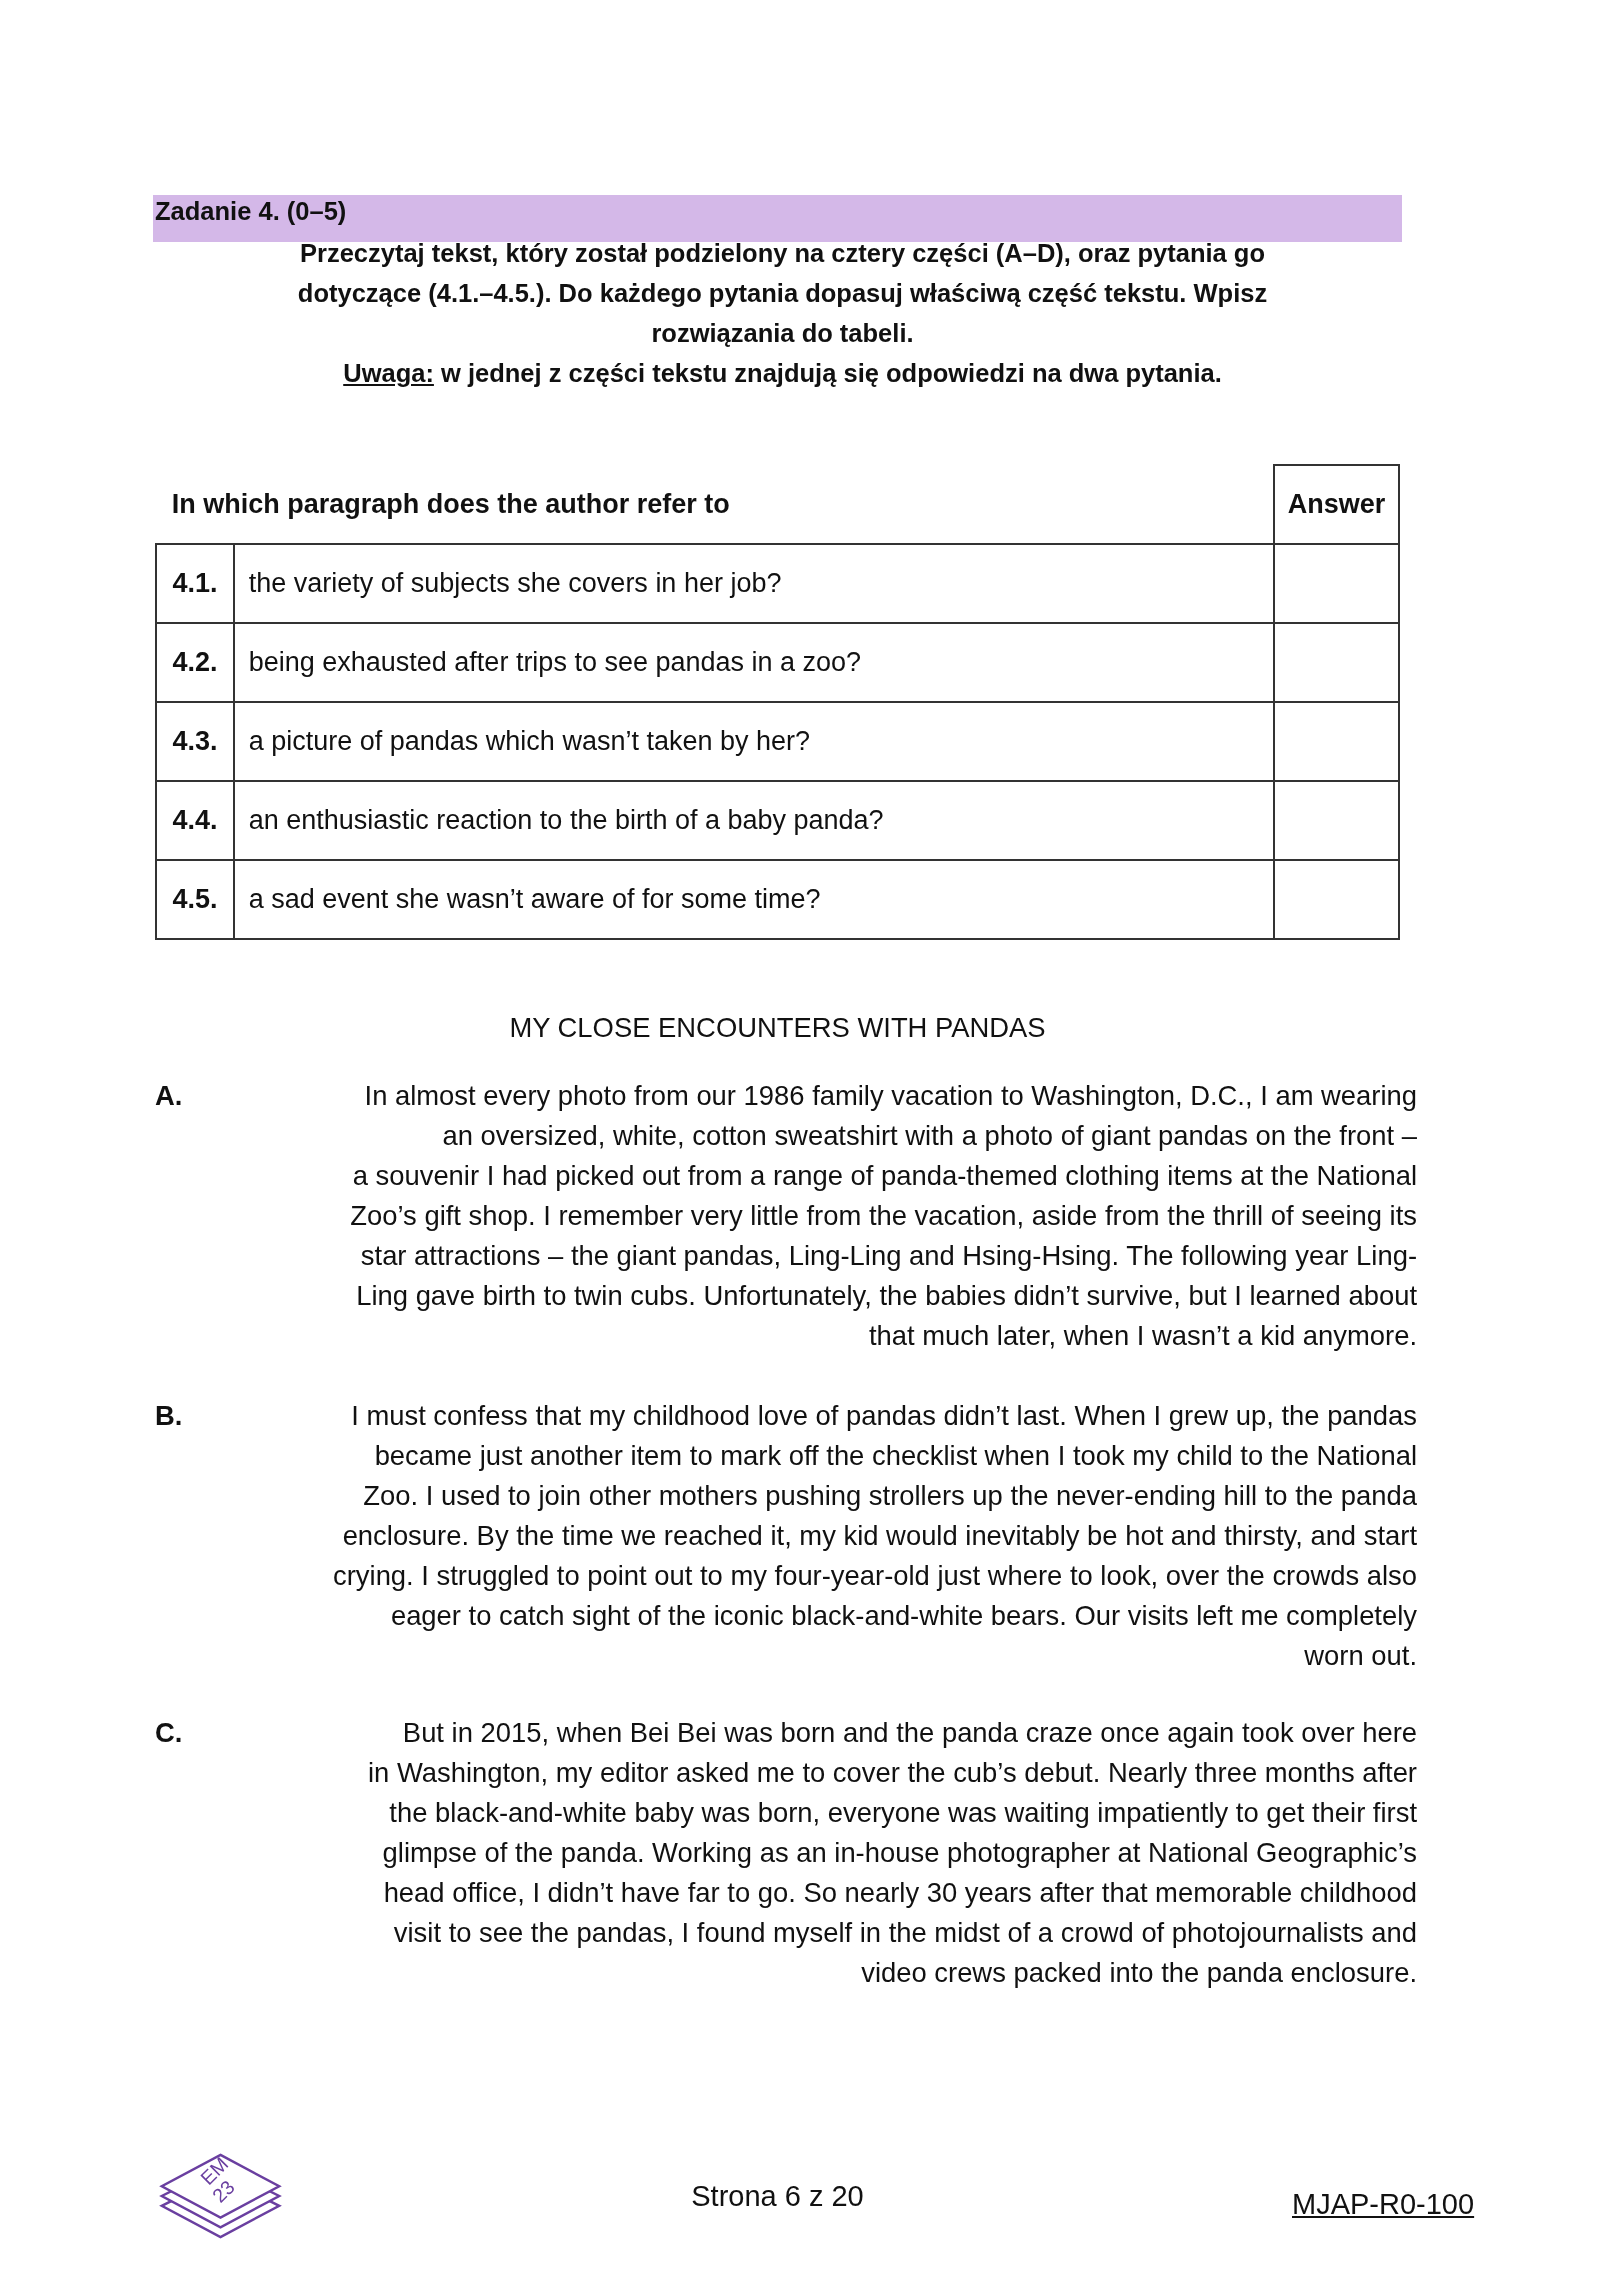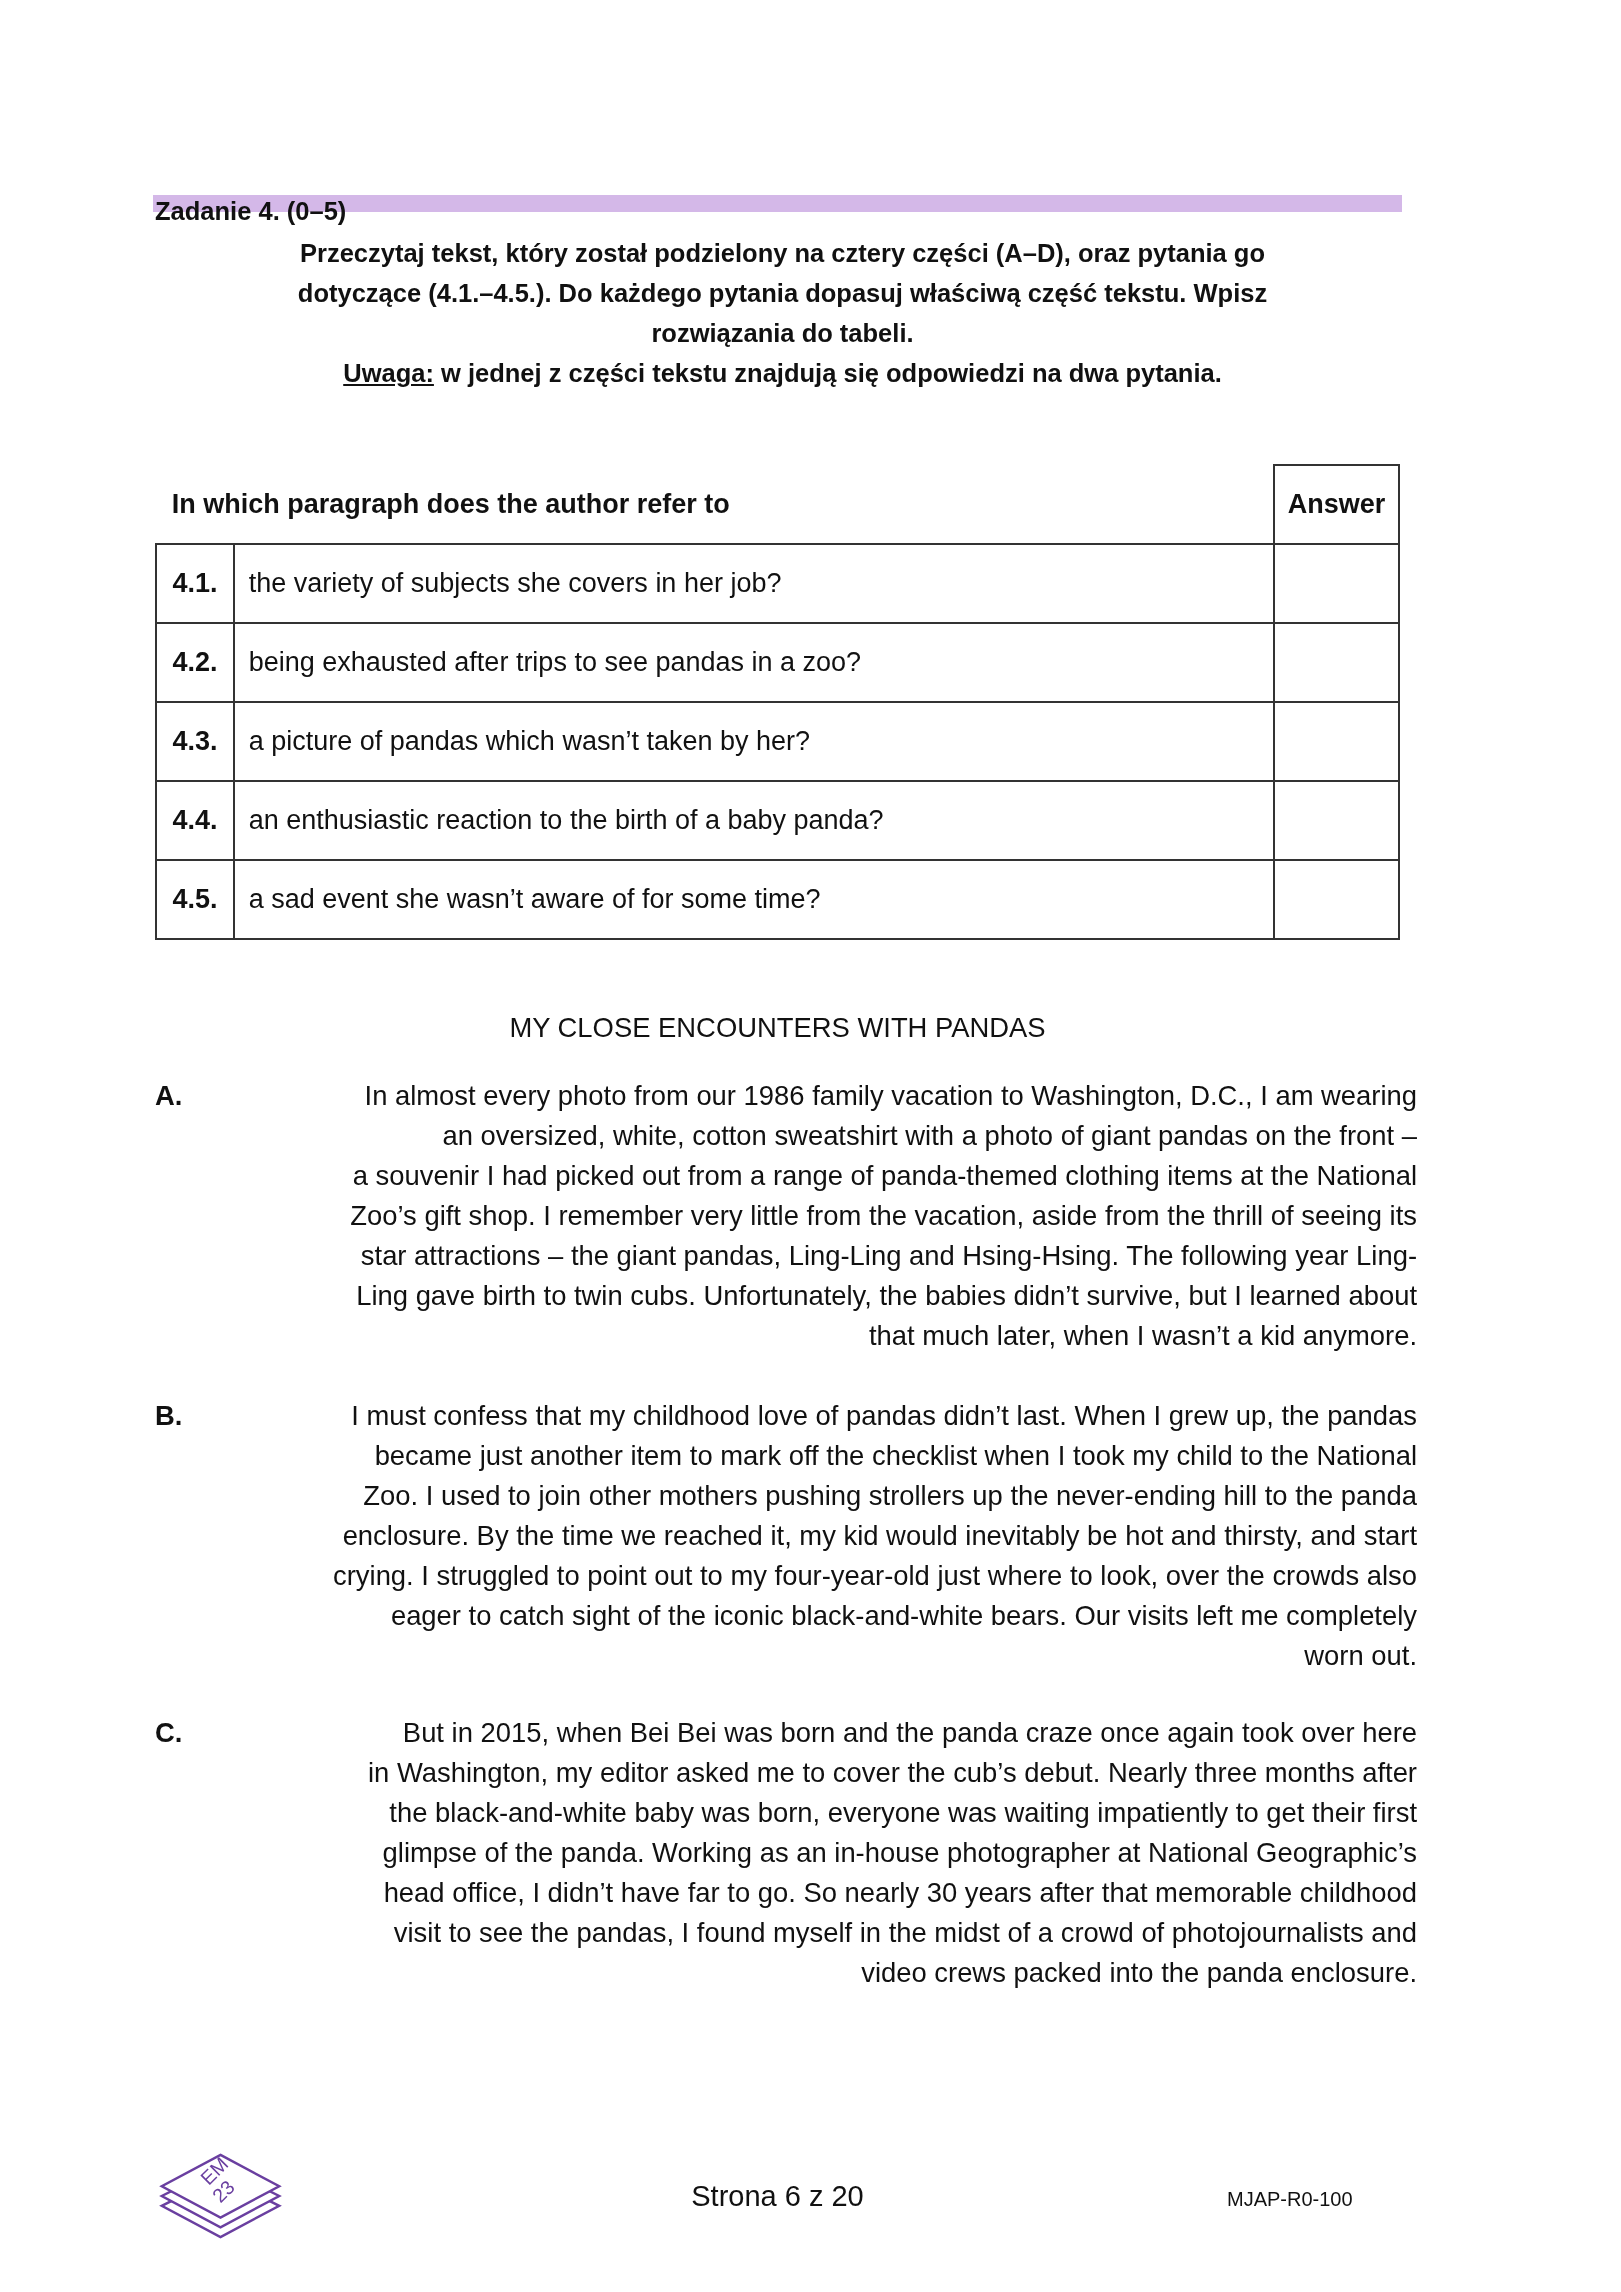--- a/index.html
+++ b/index.html
@@ -1,21 +1,21 @@
 <!DOCTYPE html>
 <html><head>
   <meta charset="utf-8">
   <style>
     html, body { margin: 0; padding: 0; background: #ffffff; }
     body {
       width: 1621px; height: 2293px; position: relative; overflow: hidden;
       font-family: "Liberation Sans", sans-serif; color: #111;
     }
     .task-header {
-      position: absolute; left: 153px; top: 195px; width: 1249px; height: 17px;
+      position: absolute; left: 153px; top: 195px; width: 1249px; height: 47px;
       background: var(--accent, #d4b8e8);
       font-weight: bold; font-size: 25.5px; line-height: 33px; padding-left: 2px; box-sizing: border-box;
     }
     .instructions {
       position: absolute; left: 155px; top: 233px; width: 1255px;
       font-weight: bold; font-size: 25.5px; line-height: 40px;
     }
     .instructions p { margin: 0; text-align: center; }
     .note-label { text-decoration: underline; }
 
@@ -38,21 +38,21 @@
     .para {
       position: absolute; left: 155px; width: 1274px; font-size: 27.4px; line-height: 40px;
       display: flex;
     }
     .para .letter { width: 47px; flex: none; font-weight: bold; }
     .para .body { width: 1215px; text-align: right; }
     .para .body span { display: block; white-space: nowrap; }
 
     .footer-logo { position: absolute; left: 152px; top: 2147px; width: 137px; height: 98px; }
     .footer-page { position: absolute; left: 0; width: 1555px; top: 2180px; text-align: center; font-size: 29px; }
-    .footer-code { position: absolute; left: 1227px; top: 2188px; font-size: 20px; }
+    .footer-code { position: absolute; left: 1292px; top: 2188px; font-size: 29px; text-decoration: underline; }
   </style>
 </head>
 <body style="--accent: #d4b8e8;">
 
 <div class="task-header">Zadanie 4. (0–5)</div>
 
 <div class="instructions">
   <p>Przeczytaj tekst, który został podzielony na cztery części (A–D), oraz pytania go</p>
   <p>dotyczące (4.1.–4.5.). Do każdego pytania dopasuj właściwą część tekstu. Wpisz</p>
   <p>rozwiązania do tabeli.</p>

